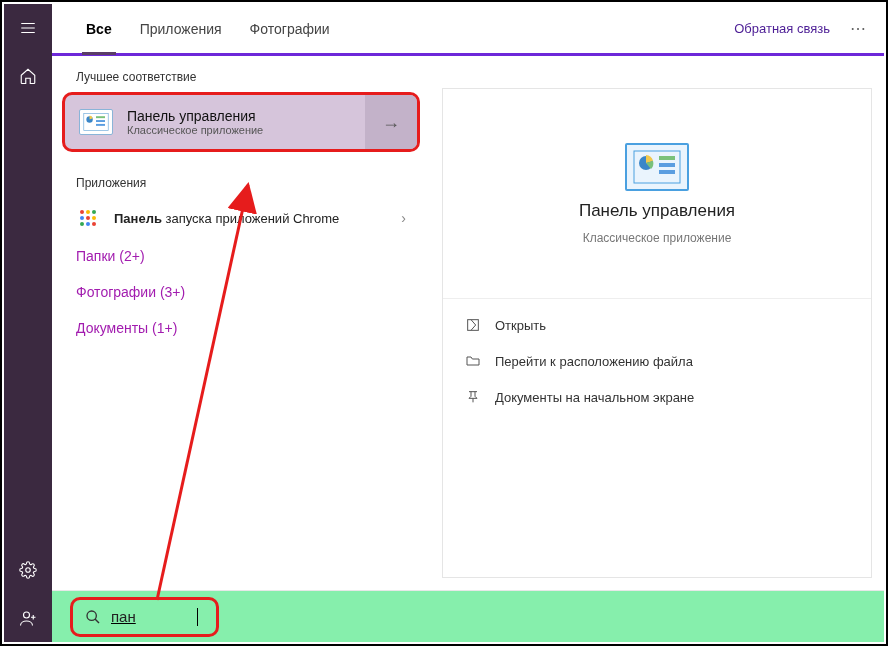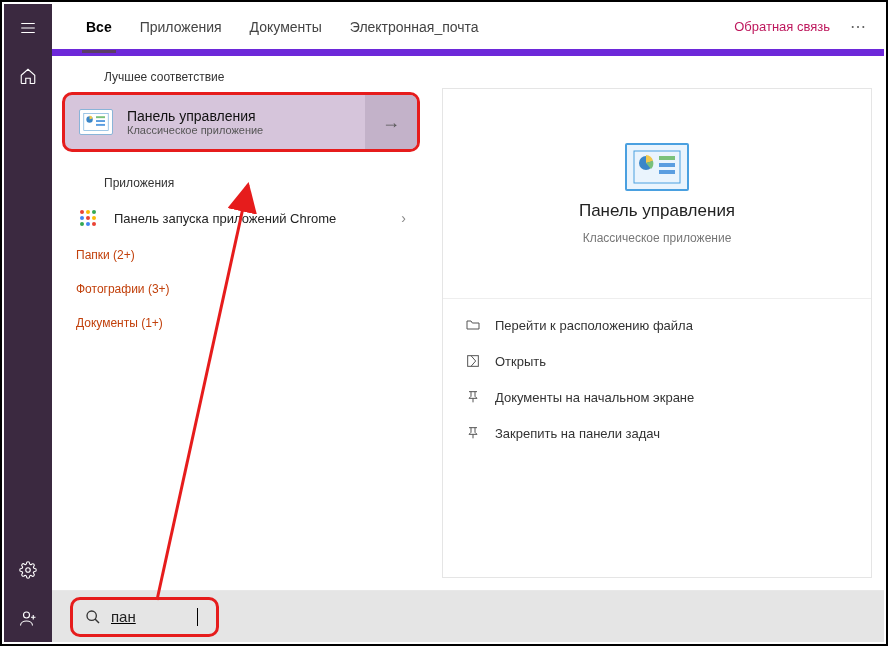--- a/index.html
+++ b/index.html
@@ -6,59 +6,59 @@
 body { width: 888px; height: 646px; background: #fff; position: relative; overflow: hidden; }
 
 .frame { position: absolute; inset: 0; border: 2px solid #000; }
 
 .leftbar { position: absolute; left: 2px; top: 2px; bottom: 2px; width: 48px; background: #3b2940; display: flex; flex-direction: column; align-items: center; color: #fff; }
 .leftbar .top-icons, .leftbar .bottom-icons { display: flex; flex-direction: column; align-items: center; width: 100%; }
 .leftbar .spacer { flex: 1; }
 .lb-btn { width: 48px; height: 48px; display: flex; align-items: center; justify-content: center; cursor: pointer; }
 .lb-btn svg { width: 18px; height: 18px; fill: none; stroke: #fff; stroke-width: 1.5; }
 
-.header { position: absolute; left: 50px; right: 2px; top: 2px; height: 52px; display: flex; align-items: center; padding: 0 10px 0 20px; border-bottom: 7px solid #6d28d9; font-size: 14px; color: #444; }
+.header { position: absolute; left: 50px; right: 2px; top: 2px; height: 52px; display: flex; align-items: center; padding: 0 10px 0 20px; border-bottom: 3px solid #6d28d9; font-size: 14px; color: #444; }
 .tab { padding: 0 14px; height: 52px; display: flex; align-items: center; cursor: pointer; position: relative; }
 .tab.active { font-weight: 600; color: #000; }
 .tab.active::after { content: ""; position: absolute; left: 10px; right: 10px; bottom: 0; height: 3px; background: #5a3d66; }
 .tab .chev { margin-left: 4px; font-size: 10px; }
 .header .flex { flex: 1; }
-.feedback { padding: 0 12px; cursor: pointer; color: #be185d; font-size: 13px; }
+.feedback { padding: 0 12px; cursor: pointer; color: #4c1d95; font-size: 13px; }
 .dots { padding: 0 8px; cursor: pointer; color: #666; font-size: 16px; }
 
 .left-col { position: absolute; left: 50px; top: 54px; width: 378px; bottom: 54px; overflow: hidden; }
-.section-label { font-size: 12px; color: #333; padding: 14px 24px 8px; margin-left: 28px; }
+.section-label { font-size: 12px; color: #333; padding: 14px 24px 8px; }
 .best-match { margin: 0 10px 10px 10px; border: 3px solid #e61c1c; border-radius: 10px; background: #d6c5db; display: flex; align-items: stretch; height: 60px; overflow: hidden; }
 .bm-main { flex: 1; display: flex; align-items: center; padding: 0 14px; gap: 14px; }
 .bm-icon { width: 34px; height: 26px; background: #fff; border: 1px solid #8ab4d8; border-radius: 2px; display: flex; align-items: center; justify-content: center; }
 .bm-icon svg { width: 26px; height: 18px; }
 .bm-text .t1 { font-size: 14px; color: #111; }
 .bm-text .t2 { font-size: 11px; color: #555; }
 .bm-arrow { width: 52px; background: #c3b2c9; display: flex; align-items: center; justify-content: center; color: #555; font-size: 18px; }
 
 .apps-item { display: flex; align-items: center; padding: 8px 24px; gap: 14px; cursor: pointer; }
 .apps-item .ai-icon { width: 24px; height: 24px; display: flex; align-items: center; justify-content: center; }
 .apps-item .ai-icon svg { width: 20px; height: 20px; }
 .apps-item .ai-text { flex: 1; font-size: 13px; color: #222; }
-.apps-item .ai-text b { font-weight: 400; }
+.apps-item .ai-text b { font-weight: 700; }
 .apps-item .ai-arrow { color: #888; font-size: 14px; }
 
-.cat-item { padding: 10px 24px; font-size: 12px; color: #c2410c; cursor: pointer; }
+.cat-item { padding: 10px 24px; font-size: 14px; color: #a21caf; cursor: pointer; }
 
 .right-col { position: absolute; left: 440px; right: 14px; top: 86px; bottom: 66px; border: 1px solid #e5e5e5; background: #fff; }
 .preview-top { height: 210px; display: flex; flex-direction: column; align-items: center; justify-content: center; gap: 10px; border-bottom: 1px solid #eee; }
 .big-icon { width: 64px; height: 48px; background: #eaf4fd; border: 2px solid #4aa0e0; border-radius: 2px; display: flex; align-items: center; justify-content: center; }
 .big-icon svg { width: 48px; height: 34px; }
 .preview-title { font-size: 17px; color: #222; }
 .preview-sub { font-size: 12px; color: #777; }
 .action-list { padding: 8px 0; }
 .action { display: flex; align-items: center; gap: 14px; padding: 10px 22px; font-size: 13px; color: #333; cursor: pointer; }
 .action svg { width: 16px; height: 16px; fill: none; stroke: #555; stroke-width: 1.5; }
 
-.searchbar { position: absolute; left: 50px; right: 2px; bottom: 2px; height: 52px; background: #e5e5e5; border-top: 1px solid #e8e8e8; display: flex; align-items: center; text-decoration: underline; }
+.searchbar { position: absolute; left: 50px; right: 2px; bottom: 2px; height: 52px; background: #86efac; border-top: 1px solid #e8e8e8; display: flex; align-items: center; text-decoration: underline; }
 .search-wrap { margin-left: 18px; border: 3px solid #e61c1c; border-radius: 10px; height: 40px; display: flex; align-items: center; padding: 0 18px 0 12px; gap: 10px; }
 .search-wrap svg { width: 16px; height: 16px; stroke: #333; fill: none; stroke-width: 2; }
 .search-input { border: none; outline: none; font-size: 15px; color: #222; width: 80px; background: transparent; }
 .cursor-bar { display: inline-block; width: 1px; height: 18px; background: #000; margin-left: -4px; }
 
 .annotation-arrow { position: absolute; pointer-events: none; }
 </style>
 </head>
 <body>
 
@@ -96,24 +96,21 @@
   </div>
 
   <div class="header">
     <div class="tab active">
         <span>Все</span>
       </div>
     <div class="tab">
         <span>Приложения</span>
       </div>
     <div class="tab">
-        <span>Документы</span>
-      </div>
-    <div class="tab">
-        <span>Электронная_почта</span>
+        <span>Фотографии</span>
       </div>
     <div class="flex"></div>
     <div class="feedback">Обратная связь</div>
     <div class="dots">⋯</div>
   </div>
 
   <div class="left-col">
     <div class="section-label">Лучшее соответствие</div>
     <div class="best-match">
       <div class="bm-main">
@@ -171,42 +168,36 @@
             <rect x="26" y="13" width="16" height="4" fill="#5a9de0"></rect>
             <rect x="26" y="20" width="16" height="4" fill="#5a9de0"></rect>
           </svg>
       </div>
       <div class="preview-title">Панель управления</div>
       <div class="preview-sub">Классическое приложение</div>
     </div>
     <div class="action-list">
       <div class="action">
         <svg viewBox="0 0 24 24">
-            <path d="M3 6h6l2 3h10v9H3z"></path>
-          </svg>
-        <span>Перейти к расположению файла</span>
-      </div>
-      <div class="action">
-        <svg viewBox="0 0 24 24">
             <rect x="4" y="4" width="16" height="16"></rect>
             <path d="M9 4l7 8-7 8"></path>
           </svg>
         <span>Открыть</span>
       </div>
       <div class="action">
         <svg viewBox="0 0 24 24">
+            <path d="M3 6h6l2 3h10v9H3z"></path>
+          </svg>
+        <span>Перейти к расположению файла</span>
+      </div>
+      <div class="action">
+        <svg viewBox="0 0 24 24">
             <path d="M6 4h12M9 4v7l-3 3h12l-3-3V4M12 14v6"></path>
           </svg>
         <span>Документы на начальном экране</span>
-      </div>
-      <div class="action">
-        <svg viewBox="0 0 24 24">
-            <path d="M6 4h12M9 4v7l-3 3h12l-3-3V4M12 14v6"></path>
-          </svg>
-        <span>Закрепить на панели задач</span>
       </div>
     </div>
   </div>
 
   <div class="searchbar">
     <div class="search-wrap">
       <svg viewBox="0 0 24 24">
           <circle cx="10" cy="10" r="7"></circle>
           <path d="M21 21l-6-6"></path>
         </svg>

